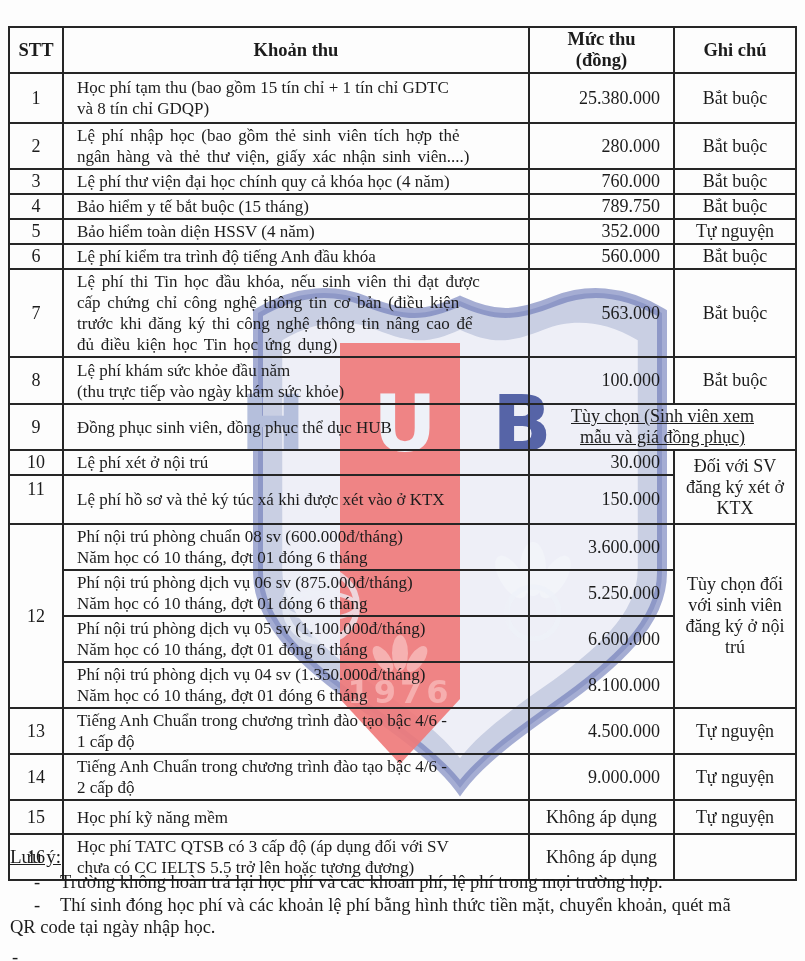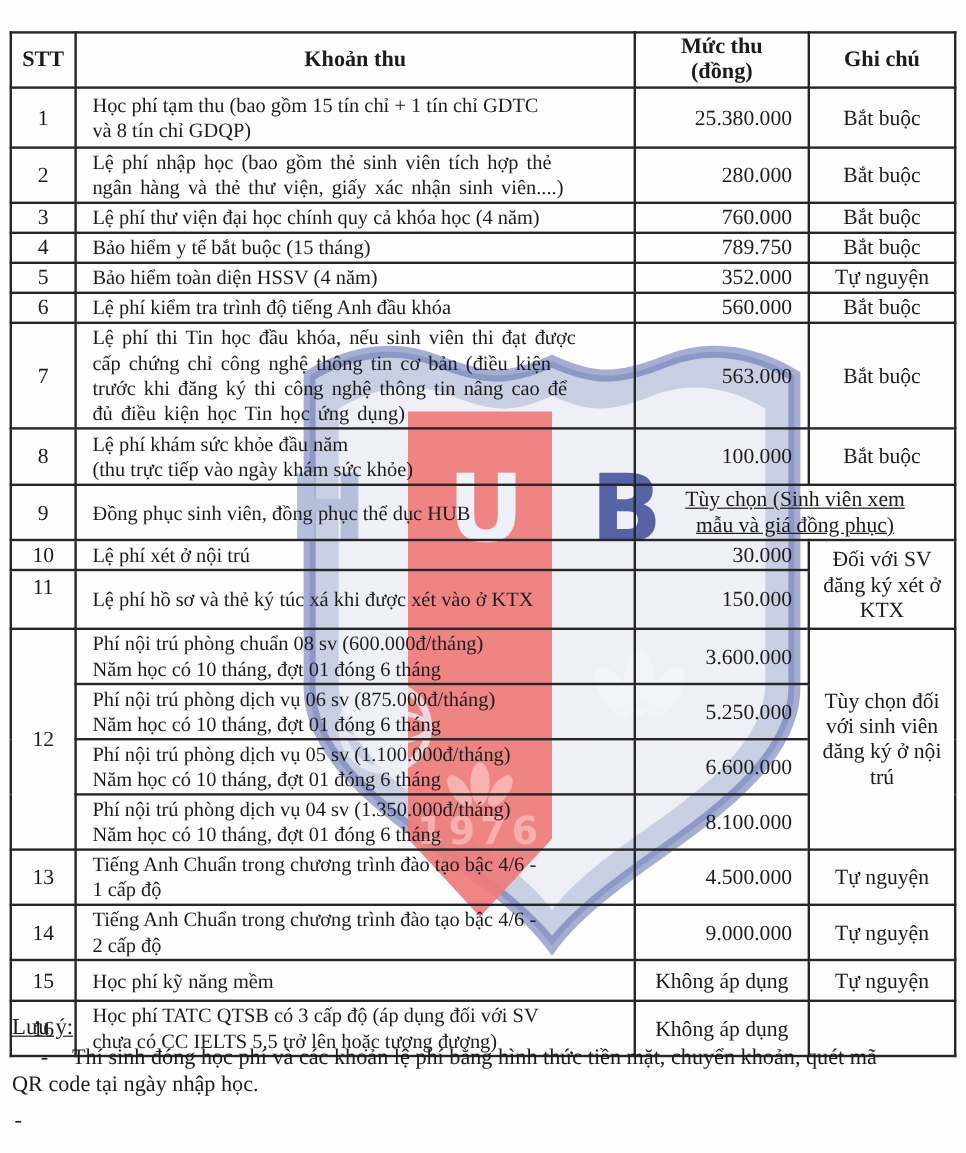--- a/index.html
+++ b/index.html
@@ -254,17 +254,18 @@
       <td class="item pre">Học phí TATC QTSB có 3 cấp độ (áp dụng đối với SV
 chưa có CC IELTS 5.5 trở lên hoặc tương đương)</td>
       <td class="c">Không áp dụng</td>
       <td class="c empty-note"></td>
     </tr>
   </tbody>
     </table>
 
   <div class="notes">
     <div class="notes-title">Lưu ý:</div>
+    <div class="note-line"><span class="dash">-</span><span>Trường không hoàn trả lại học phí và các khoản phí, lệ phí trong mọi trường hợp.</span></div>
     <div class="note-line"><span class="dash">-</span><span>Thí sinh đóng học phí và các khoản lệ phí bằng hình thức tiền mặt, chuyển khoản, quét mã QR code tại ngày nhập học.</span></div>
     <div class="trailing-dash">-</div>
   </div>
 
 </div>
 
 </body></html>

